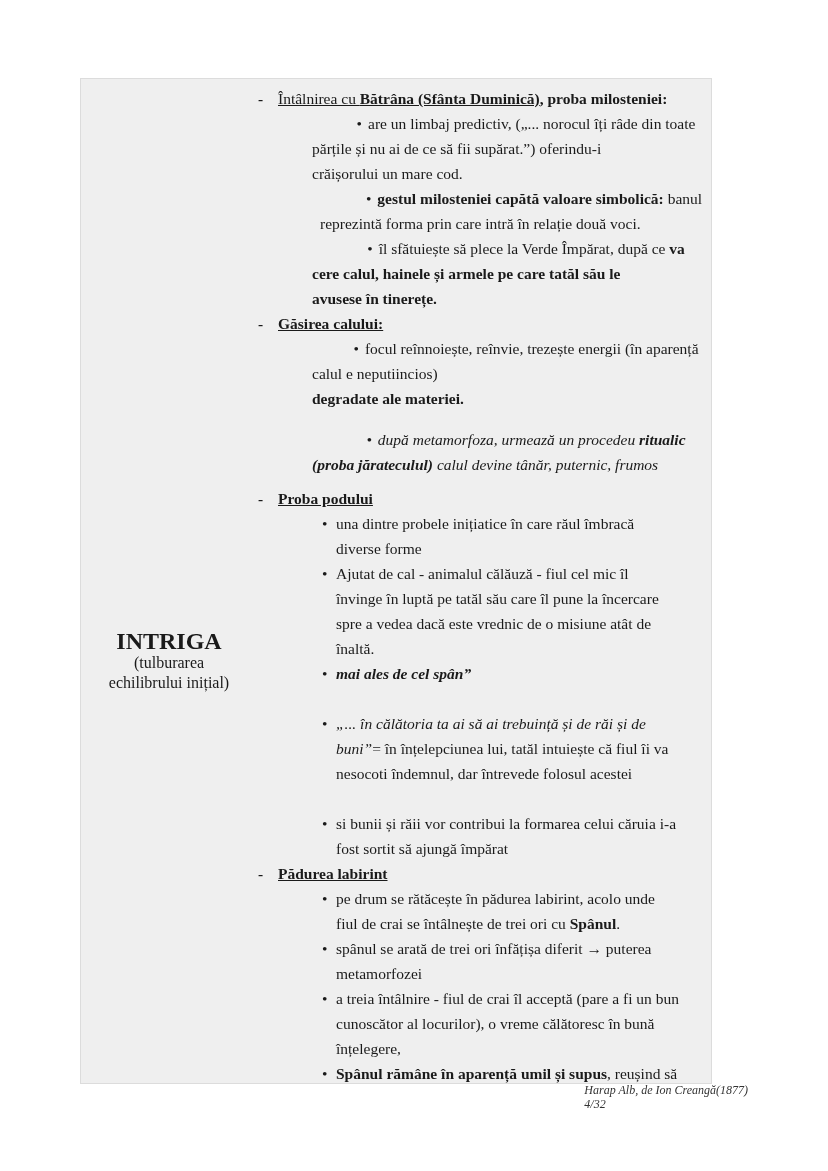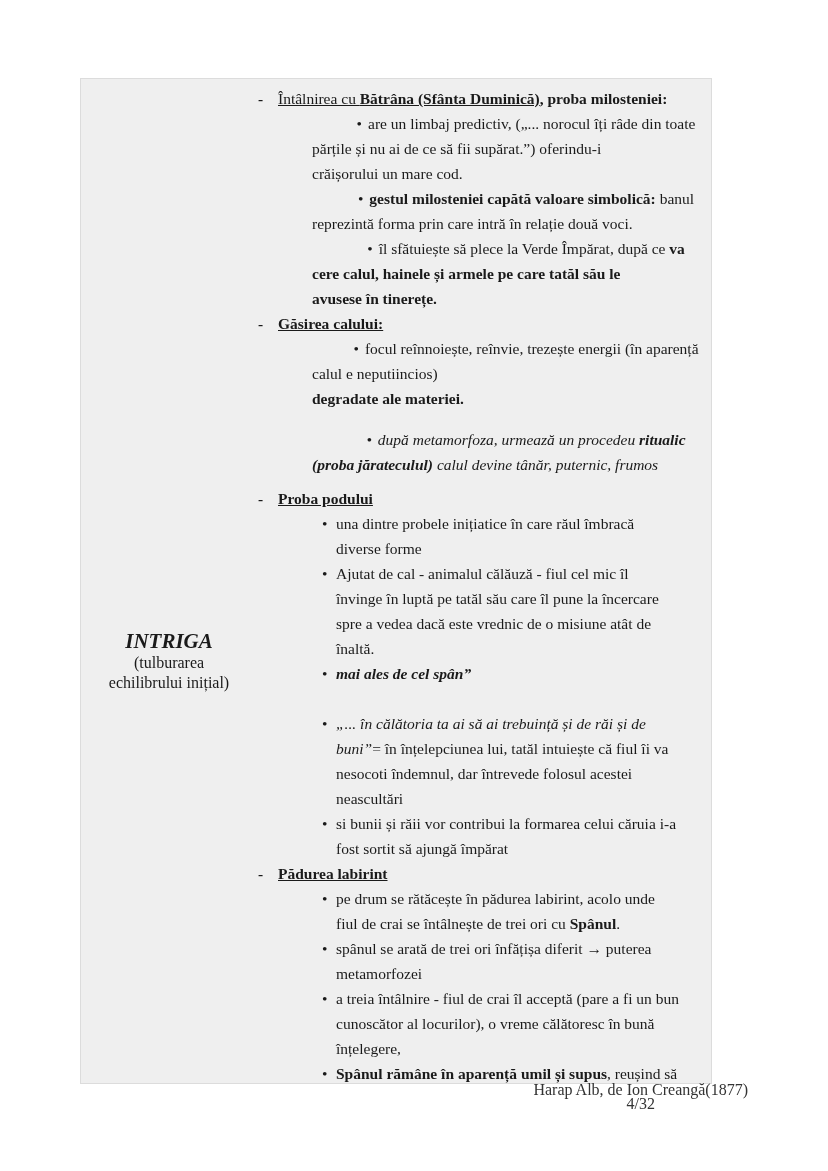--- a/index.html
+++ b/index.html
@@ -12,40 +12,40 @@
     position: absolute; left: 80px; top: 78px; width: 632px; height: 1006px;
     background: #efefef; border: 1px solid #dcdcdc; box-sizing: border-box;
   }
   .left-col {
     position: absolute; left: 0; top: 0; width: 176px; height: 100%;
   }
   .left-label {
     position: absolute; left: 0; width: 176px; top: 550px; text-align: center;
     font-size: 16px; line-height: 20px;
   }
-  .left-label .title { font-weight: bold; font-style: italic; font-size: 21px; line-height: 24px; }
+  .left-label .title { font-weight: bold; font-size: 24px; line-height: 24px; }
   .right-col {
     position: absolute; left: 176px; top: 0; width: 454px; height: 100%;
     font-size: 15.5px; line-height: 25px;
   }
   .section-head { position: absolute; left: 0; white-space: nowrap; }
   .section-head .dash { position: absolute; left: 1px; font-weight: bold; }
   .section-head .title { position: absolute; left: 21px; }
   .u { text-decoration: underline; }
   .b { font-weight: bold; }
   .i { font-style: italic; }
   .para { position: absolute; }
   .type-a { left: 55px; width: 400px; }
   .type-a .first { text-indent: 14px; text-align: center; }
   .type-b { left: 65px; width: 390px; padding-left: 14px; box-sizing: border-box; }
   .type-b .bullet { position: absolute; left: 0; }
   .bull-dot { display: inline-block; margin-right: 6px; }
   .footer {
-    position: absolute; right: 80px; top: 1083px; text-align: center;
-    font-size: 16px; line-height: 14px; color: #333;
+    position: absolute; right: 80px; top: 1083px; text-align: left;
+    font-style: italic; font-size: 12px; line-height: 14px; color: #333;
   }
 </style>
 </head>
 <body>
 
 <div class="table">
   <div class="left-col">
     <div class="left-label">
       <div class="title">INTRIGA</div>
       <div>(tulburarea</div>
@@ -57,21 +57,21 @@
 
     <div class="section-head" style="top:7px;">
       <span class="dash">-</span>
       <span class="title"><span class="u">Întâlnirea cu </span><span class="u b">Bătrâna (Sfânta Duminică)</span><span class="b">, proba milosteniei:</span></span>
     </div>
     <div class="para type-a" style="top:32px;">
       <div class="first"><span class="bull-dot">•</span><span>are un limbaj predictiv, („... norocul îți râde din toate</span></div>
       <div>părțile și nu ai de ce să fii supărat.”) oferindu-i</div>
       <div>crăișorului un mare cod.</div>
     </div>
-    <div class="para type-a" style="top:107px;">
+    <div class="para type-a" style="top:107px;margin-left:8px;">
       <div class="first"><span class="bull-dot">•</span><span class="b">gestul milosteniei capătă valoare simbolică:</span><span> banul</span></div>
       <div>reprezintă forma prin care intră în relație două voci.</div>
     </div>
     <div class="para type-a" style="top:157px;">
       <div class="first"><span class="bull-dot">•</span><span>îl sfătuiește să plece la Verde Împărat, după ce </span><span class="b">va</span></div>
       <div class="b">cere calul, hainele și armele pe care tatăl său le</div>
       <div class="b">avusese în tinerețe.</div>
     </div>
 
     <div class="section-head" style="top:232px;">
@@ -108,21 +108,20 @@
     </div>
     <div class="para type-b" style="top:582px;">
       <span class="bullet">•</span>
       <div class="b i">mai ales de cel spân”</div>
     </div>
     <div class="para type-b" style="top:632px;">
       <span class="bullet">•</span>
       <div class="i">„... în călătoria ta ai să ai trebuință și de răi și de</div>
       <div><span class="i">buni”</span><span>= în înțelepciunea lui, tatăl intuiește că fiul îi va</span></div>
       <div>nesocoti îndemnul, dar întrevede folosul acestei</div>
-      <div>neascultări</div>
     </div>
     <div class="para type-b" style="top:732px;">
       <span class="bullet">•</span>
       <div>si bunii și răii vor contribui la formarea celui căruia i-a</div>
       <div>fost sortit să ajungă împărat</div>
     </div>
 
     <div class="section-head" style="top:782px;">
       <span class="dash">-</span>
       <span class="title u b">Pădurea labirint</span>

